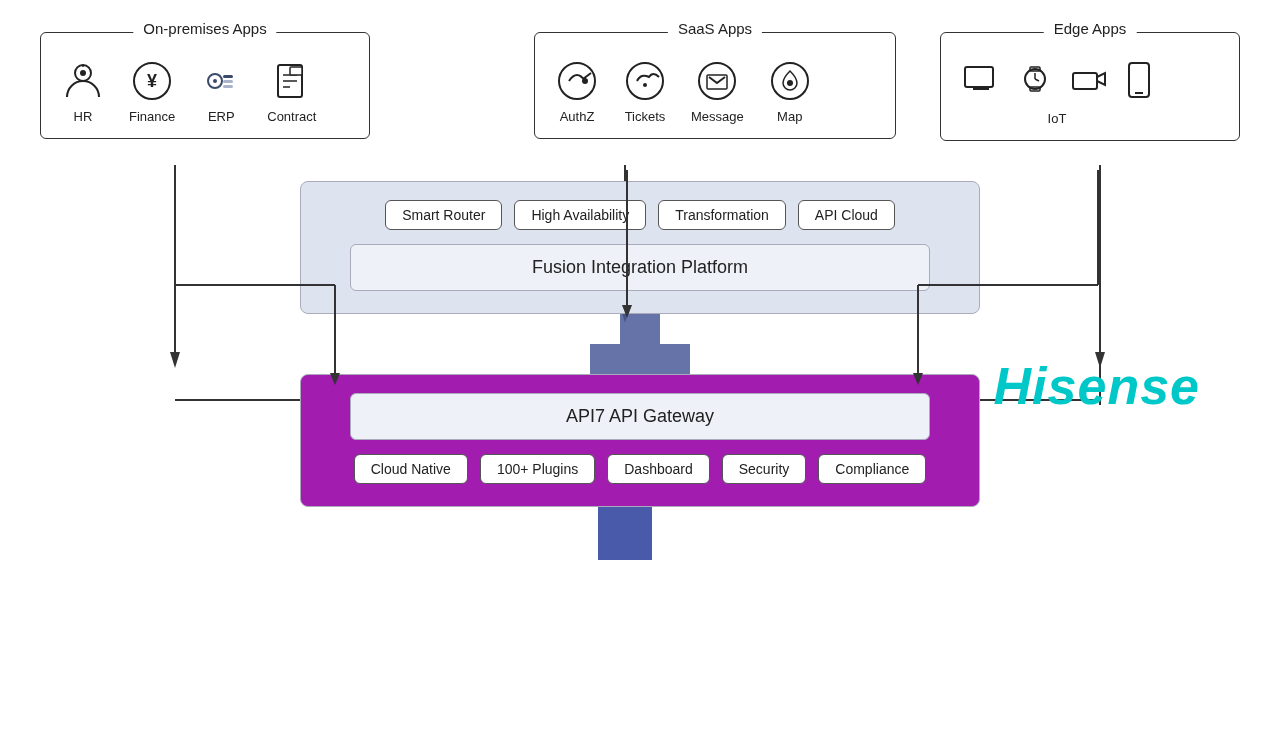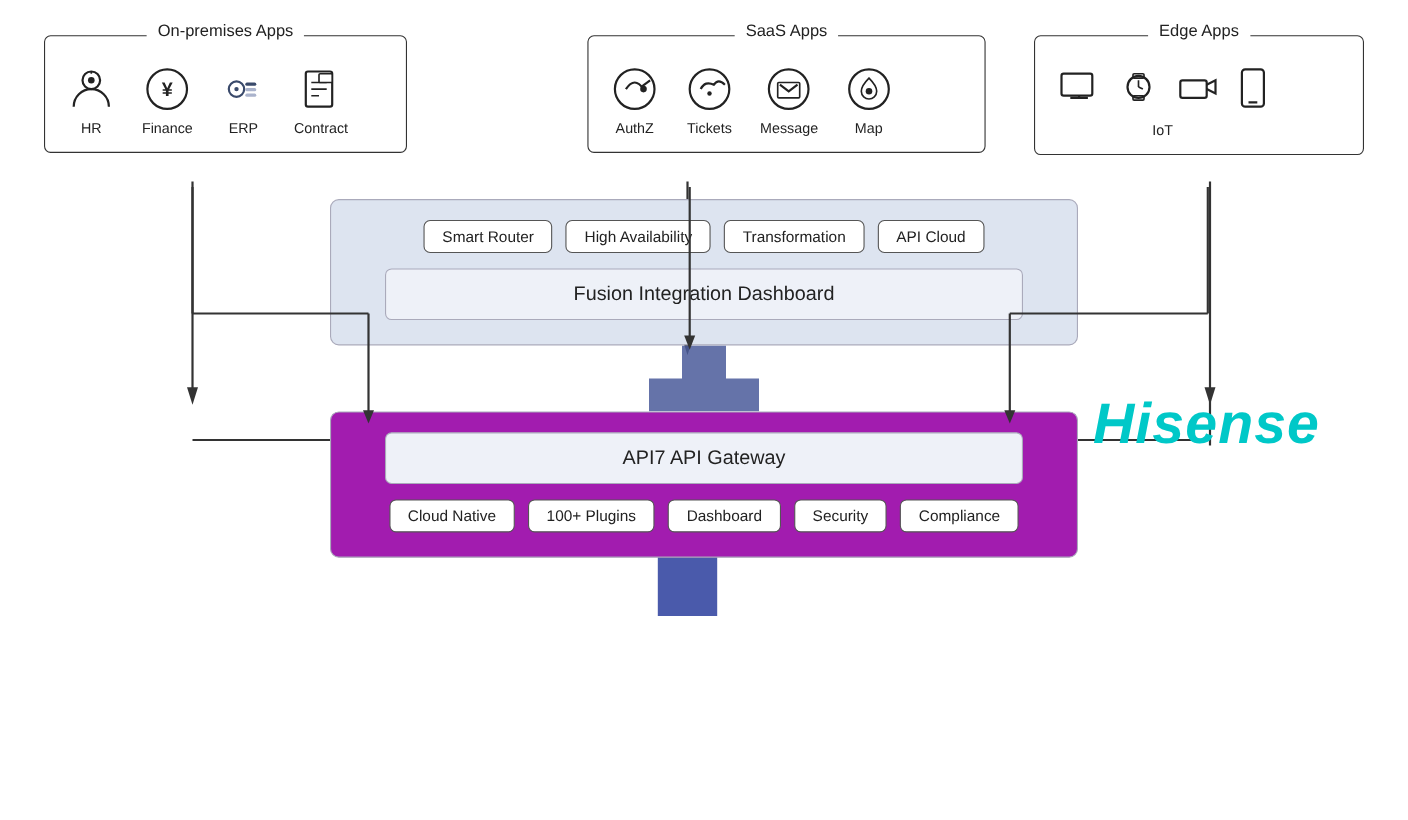--- a/index.html
+++ b/index.html
@@ -337,21 +337,21 @@
 
   <div class="center-platform">
 
     <div class="fusion-outer">
       <div class="feature-pills">
         <div class="pill">Smart Router</div>
         <div class="pill">High Availability</div>
         <div class="pill">Transformation</div>
         <div class="pill">API Cloud</div>
       </div>
-      <div class="platform-inner-box">Fusion Integration Dashboard</div>
+      <div class="platform-inner-box">Fusion Integration Platform</div>
     </div>
 
     <div style="height:60px; display:flex; justify-content:center; align-items:center;">
       <svg width="120" height="60" viewBox="0 0 120 60" fill="none">
         <polygon points="10,60 110,60 110,30 80,30 80,0 40,0 40,30 10,30" fill="#4a5a9a" opacity="0.85"></polygon>
       </svg>
     </div>
 
     <div class="gateway-outer">
       <div class="gateway-inner-box">API7 API Gateway</div>

